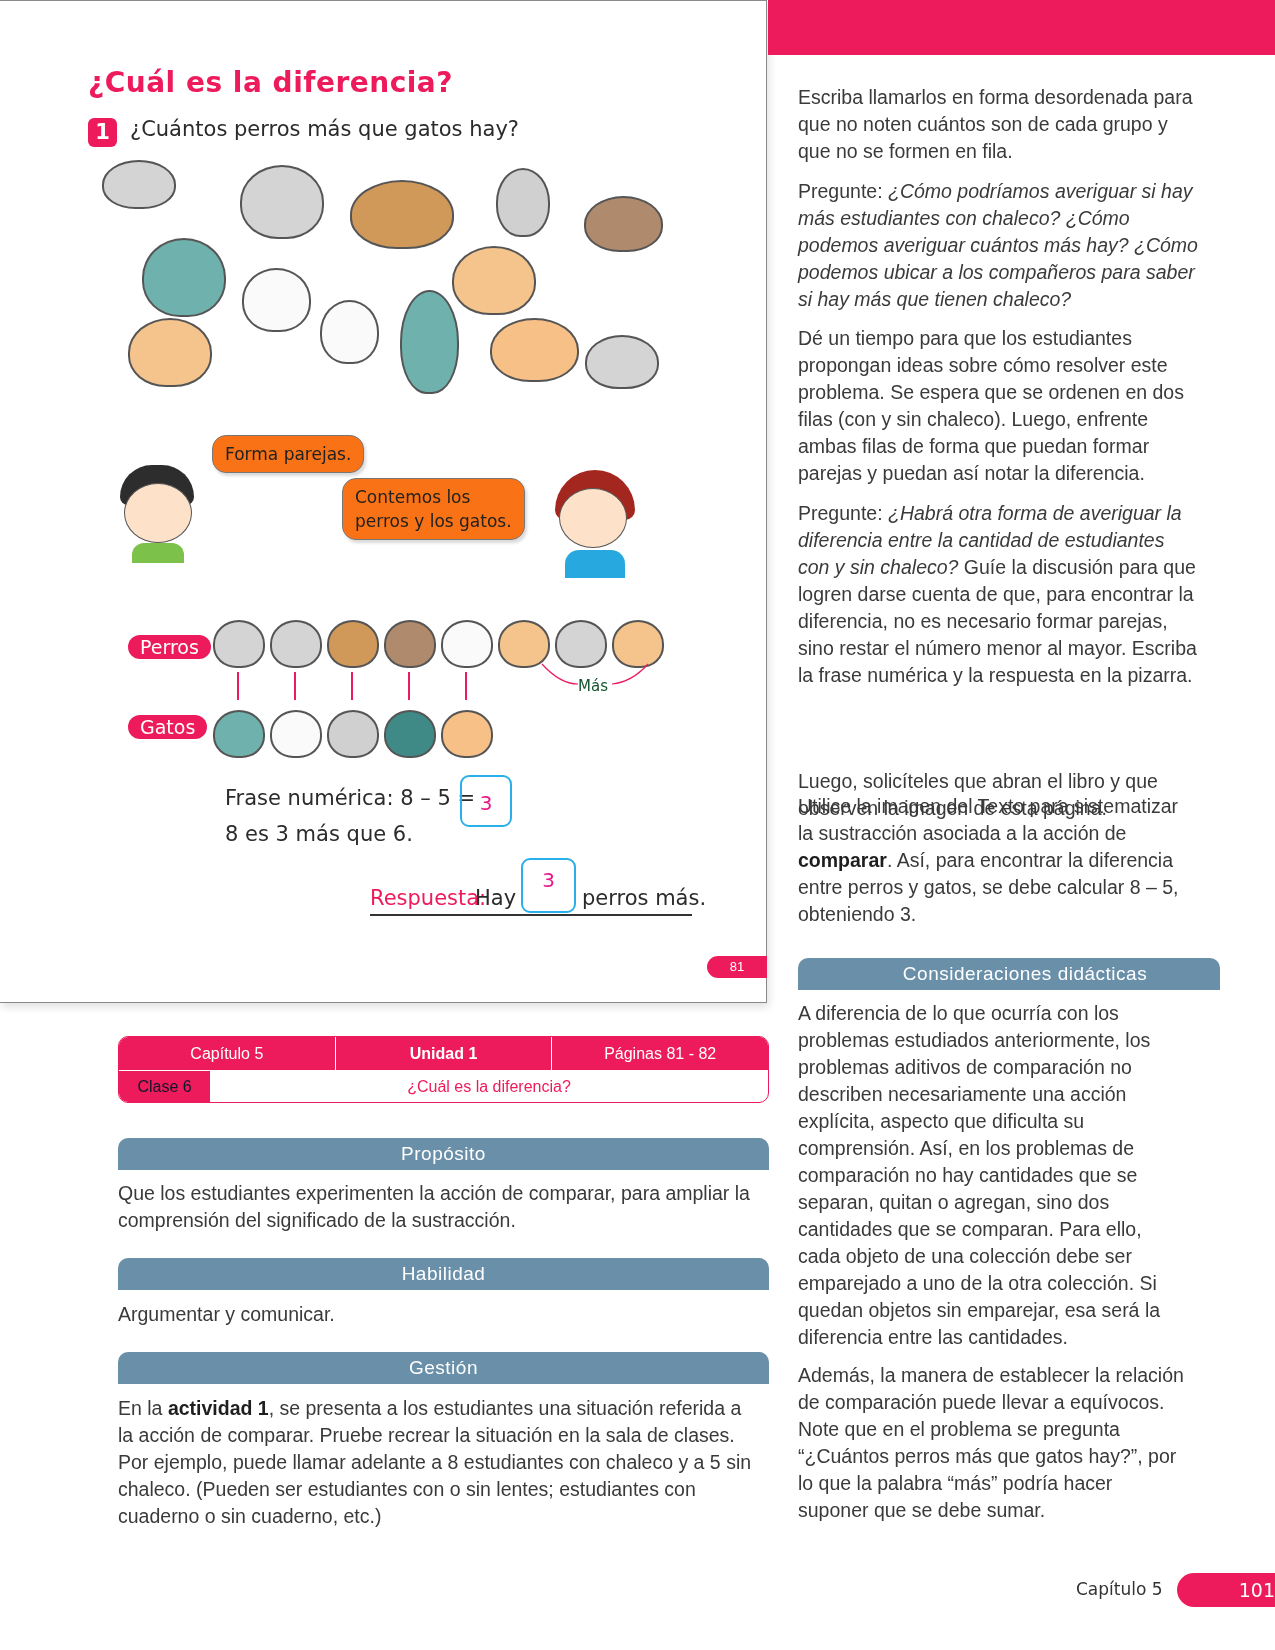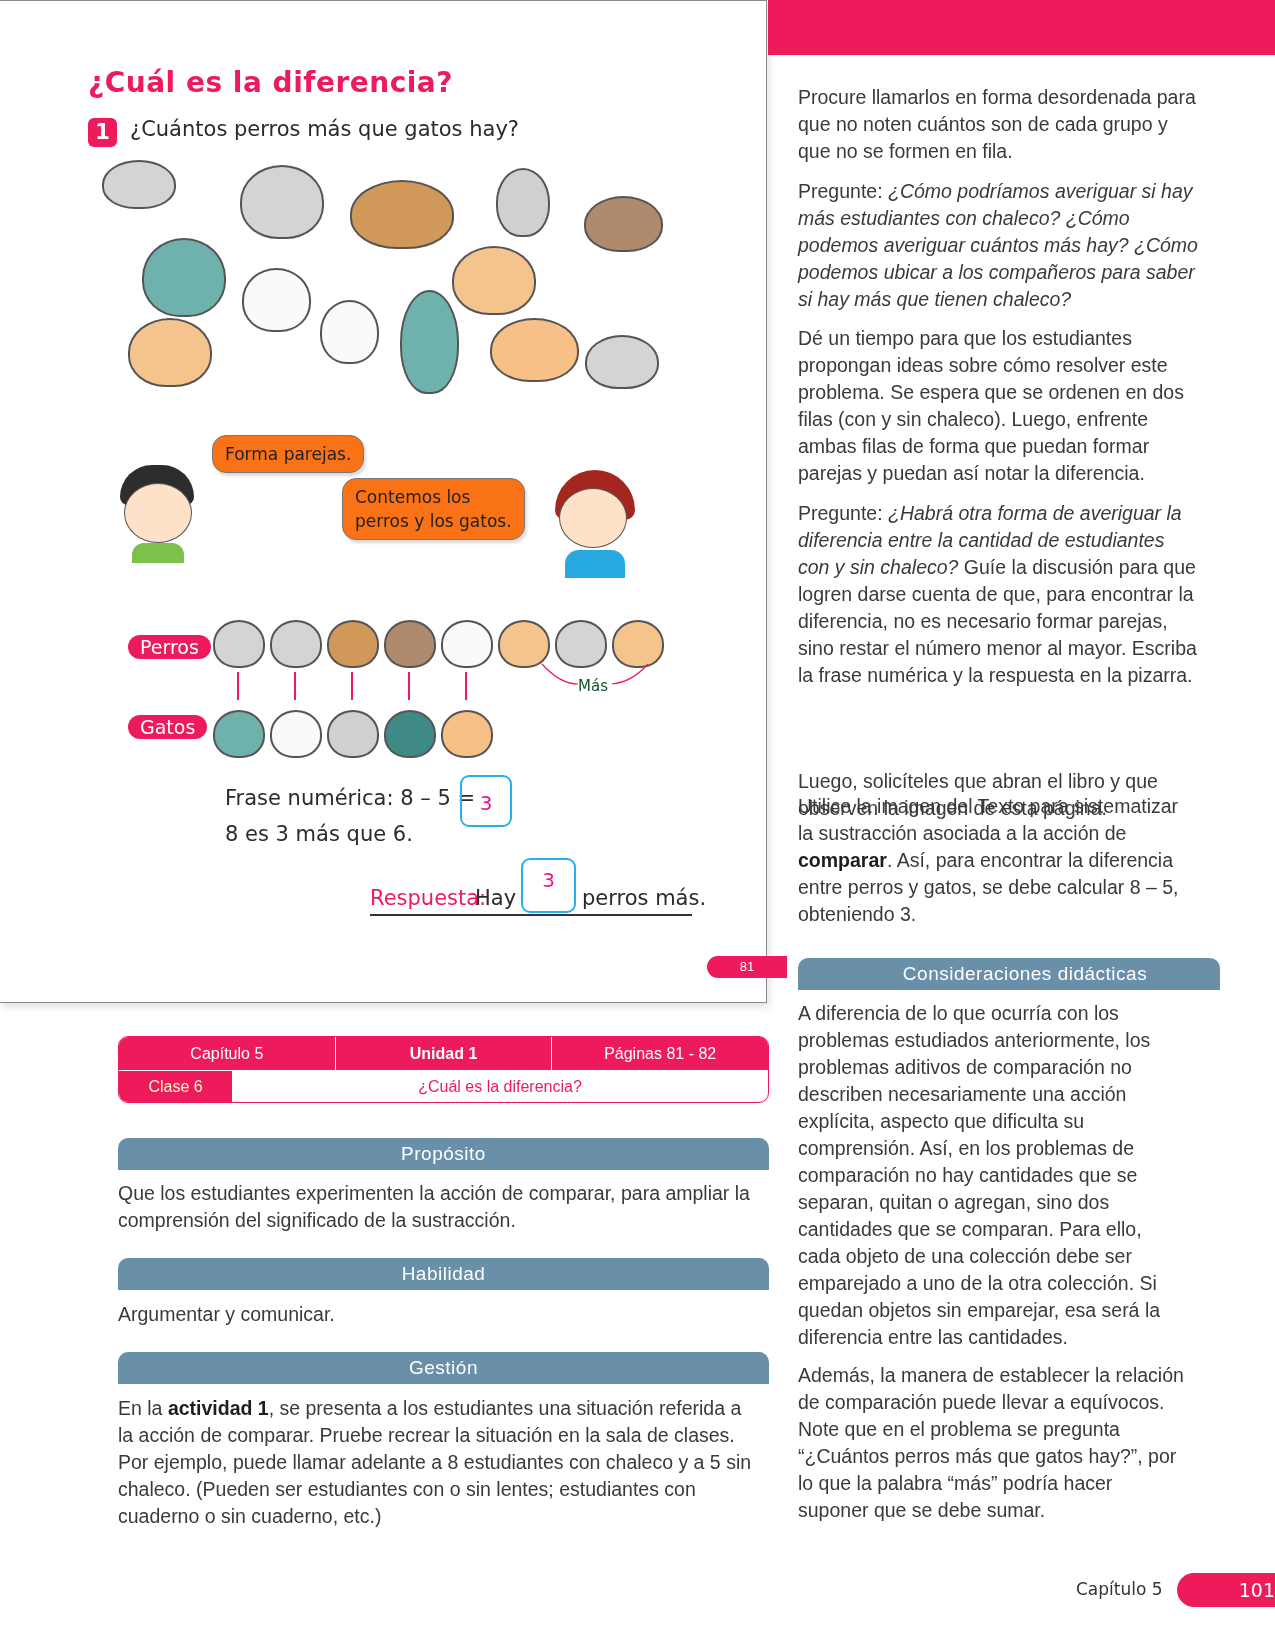--- a/index.html
+++ b/index.html
@@ -46,31 +46,31 @@
   #frase-label { left:225px; top:786px; font-size:21px; color:#2b2b2b; }
   #frase-box { left:460px; top:775px; width:52px; height:52px; border:2px solid #2ab0e8; border-radius:9px;
                font-size:20px; color:#e8188a; text-align:center; line-height:52px; box-sizing:border-box; }
   #frase-line2 { left:225px; top:822px; font-size:21px; color:#2b2b2b; }
   #resp-wrap { left:370px; top:860px; width:322px; height:54px; border-bottom:2px solid #333; }
   #resp-label { left:370px; top:886px; font-size:21px; color:#ed1b5b; }
   #resp-hay { left:475px; top:886px; font-size:21px; color:#2b2b2b; }
   #resp-box { left:521px; top:858px; width:55px; height:55px; border:2px solid #2ab0e8; border-radius:9px;
               font-size:20px; color:#e8188a; text-align:center; line-height:40px; box-sizing:border-box; }
   #resp-tail { left:582px; top:886px; font-size:21px; color:#2b2b2b; }
-  #student-page-number { left:707px; top:956px; width:80px; height:22px; background:#ed1b5b; color:#fff;
+  #student-page-number { left:707px; top:956px; width:60px; height:22px; background:#ed1b5b; color:#fff;
                          border-radius:11px 0 0 11px; font-size:13px; text-align:center; line-height:22px; }
 
   
   #lesson-table { position:absolute; left:118px; top:1036px; width:651px; height:67px; border:1.5px solid #ed1b5b;
                   border-radius:10px; overflow:hidden; box-sizing:border-box; font-size:16px; }
   .lt-row1 { position:absolute; left:0; top:0; width:100%; height:33px; background:#ed1b5b; color:#fff; display:flex; }
   .lt-cell { flex:1; text-align:center; line-height:33px; border-right:1px solid #fff; }
   .lt-cell:last-child { border-right:none; }
   .lt-row2 { position:absolute; left:0; top:34px; width:100%; height:33px; display:flex; }
-  .lt-clase { width:113px; background:#ed1b5b; color:#fef9c3; text-align:center; line-height:31px; }
+  .lt-clase { width:91px; background:#ed1b5b; color:#0f172a; text-align:center; line-height:31px; }
   .lt-title { flex:1; color:#ed1b5b; text-align:center; line-height:31px; }
 
   .section-bar { position:absolute; left:118px; width:651px; height:32px; background:#6a8fa8; color:#fff;
                  border-radius:10px 10px 0 0; text-align:center; font-size:19px; line-height:32px; letter-spacing:0.5px; }
   .body-text { position:absolute; font-size:19.5px; line-height:27px; color:#3a3a3a; }
   .body-text b { color:#1e1e1e; }
   .body-text i { }
   #consid-bar { position:absolute; left:798px; top:958px; width:390px; height:32px; background:#6a8fa8; color:#fff;
                 border-radius:10px 10px 0 0; text-align:center; font-size:19px; line-height:32px; letter-spacing:0.5px;padding-left:32px; }
 
@@ -184,21 +184,21 @@
 <div class="body-text" style="left:118px;top:1180px;width:660px;">Que los estudiantes experimenten la acción de comparar, para ampliar la comprensión del significado de la sustracción.</div>
 
 <div class="section-bar" style="top:1258px;">Habilidad</div>
 <div class="body-text" style="left:118px;top:1301px;width:660px;">Argumentar y comunicar.</div>
 
 <div class="section-bar" style="top:1352px;">Gestión</div>
 <div class="body-text" style="left:118px;top:1395px;width:640px;">
   <span>En la </span><b>actividad 1</b><span>, se presenta a los estudiantes una situación referida a la acción de comparar. Pruebe recrear la situación en la sala de clases. Por ejemplo, puede llamar adelante a 8 estudiantes con chaleco y a 5 sin chaleco. (Pueden ser estudiantes con o sin lentes; estudiantes con cuaderno o sin cuaderno, etc.)</span>
 </div>
 
-<div class="body-text" style="left:798px;top:84px;width:400px;">Procure llamarlos en forma desordenada para que no noten cuántos son de cada grupo y que no se formen en fila.</div>
+<div class="body-text" style="left:798px;top:84px;width:400px;">Escriba llamarlos en forma desordenada para que no noten cuántos son de cada grupo y que no se formen en fila.</div>
 <div class="body-text" style="left:798px;top:178px;width:400px;">
   <span>Pregunte: </span><i>¿Cómo podríamos averiguar si hay más estudiantes con chaleco? ¿Cómo podemos averiguar cuántos más hay? ¿Cómo podemos ubicar a los compañeros para saber si hay más que tienen chaleco?</i>
 </div>
 <div class="body-text" style="left:798px;top:325px;width:400px;">Dé un tiempo para que los estudiantes propongan ideas sobre cómo resolver este problema. Se espera que se ordenen en dos filas (con y sin chaleco). Luego, enfrente ambas filas de forma que puedan formar parejas y puedan así notar la diferencia.</div>
 <div class="body-text" style="left:798px;top:500px;width:400px;">
   <span>Pregunte: </span><i>¿Habrá otra forma de averiguar la diferencia entre la cantidad de estudiantes con y sin chaleco?</i><span> Guíe la discusión para que logren darse cuenta de que, para encontrar la diferencia, no es necesario formar parejas, sino restar el número menor al mayor. Escriba la frase numérica y la respuesta en la pizarra.</span>
 </div>
 <div class="body-text" style="left:798px;top:727px;width:400px;margin-top:41px;">Luego, solicíteles que abran el libro y que observen la imagen de esta página.</div>
 <div class="body-text" style="left:798px;top:793px;width:400px;">
   <span>Utilice la imagen del Texto para sistematizar la sustracción asociada a la acción de </span><b>comparar</b><span>. Así, para encontrar la diferencia entre perros y gatos, se debe calcular 8 – 5, obteniendo 3.</span>

